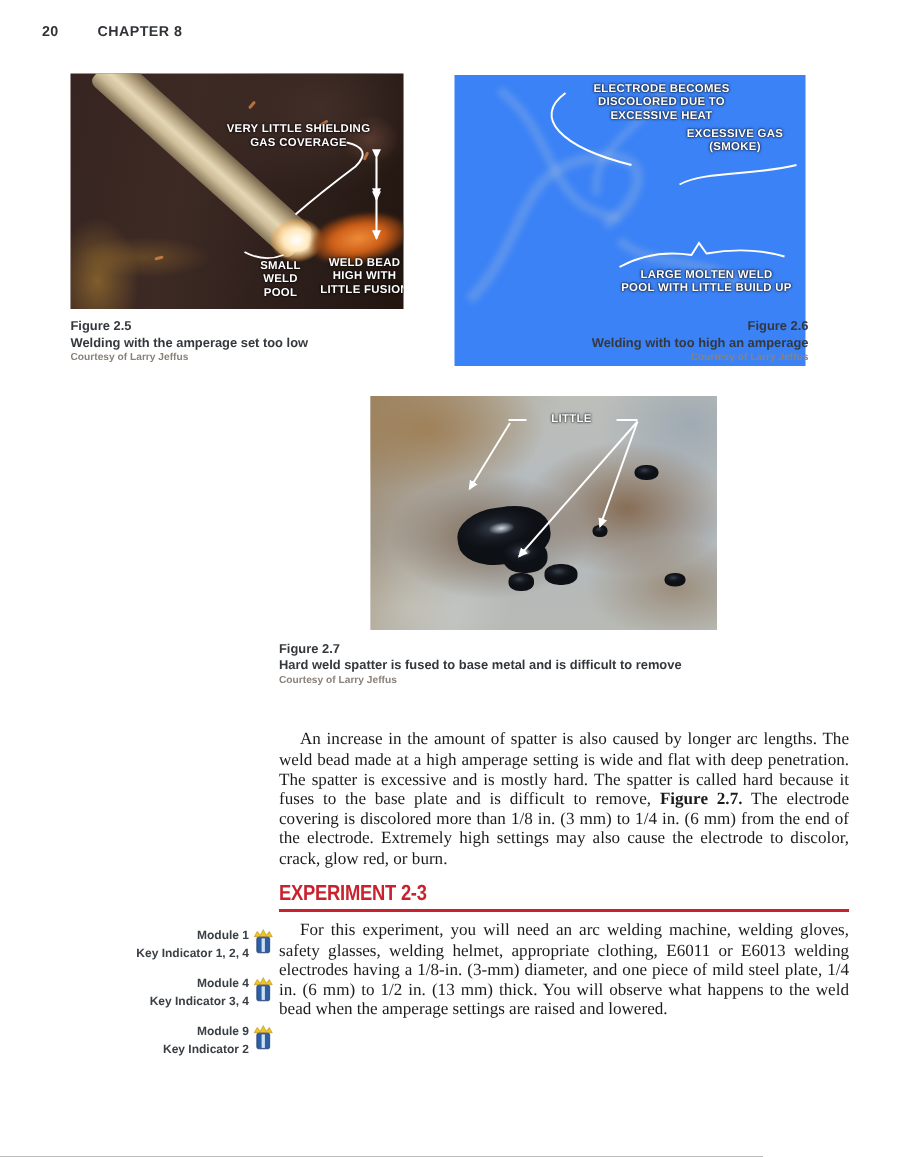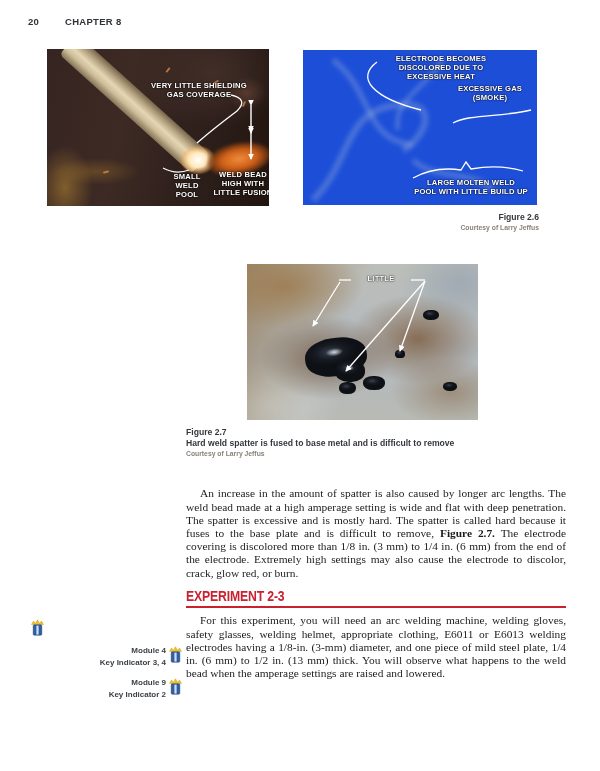--- a/index.html
+++ b/index.html
@@ -42,29 +42,29 @@
   }
   .bead25{
     position:absolute; left:152px; top:90px; width:80px; height:40px; transform:rotate(-10deg);
     background:radial-gradient(closest-side, #ef8c3a 0%, #cd5f18 45%, rgba(140,64,18,.75) 70%, transparent 85%);
     border-radius:50%; filter:blur(1px);
   }
   .spark{position:absolute; width:2px; height:6px; background:#e08a4a; opacity:.75; border-radius:1px;}
 
   
   #photo26{
-    left:303px; top:50px; width:234px; height:155px;
+    left:303px; top:50px; width:234px; height:194px;
     background:
       radial-gradient(50px 36px at 44% 64%, #ffffff 0%, #eaf4ff 35%, rgba(175,205,240,.55) 60%, transparent 76%),
       radial-gradient(100px 48px at 68% 62%, rgba(248,198,108,.9) 0%, rgba(205,145,52,.5) 55%, transparent 80%),
       radial-gradient(70px 90px at 28% 36%, rgba(100,130,170,.32), transparent 72%),
       radial-gradient(90px 60px at 58% 18%, rgba(78,98,128,.28), transparent 72%),
       radial-gradient(60px 70px at 10% 80%, rgba(70,90,115,.25), transparent 75%),
       linear-gradient(118deg, #1d2127 0%, #191c22 45%, #141godt 70%, #13151a 100%);
-    background-color:#1d4ed8;
+    background-color:#3b82f6;
   }
 
   
   #photo27{
     left:247px; top:264px; width:231px; height:156px;
     background:
       radial-gradient(110px 60px at 16% 14%, rgba(158,126,84,.9), transparent 72%),
       linear-gradient(116deg, rgba(148,118,78,.8) 0%, rgba(148,118,78,.25) 26%, transparent 42%),
       radial-gradient(95px 62px at 74% 48%, rgba(120,84,50,.75), transparent 72%),
       radial-gradient(95px 60px at 34% 60%, rgba(104,72,44,.7), transparent 70%),
@@ -163,22 +163,28 @@
     </svg>
     <div class="lbl" style="left:77px; top:5px; width:122px;">ELECTRODE BECOMES
 DISCOLORED DUE TO
 EXCESSIVE HEAT</div>
     <div class="lbl" style="left:138px; top:35px; width:98px;">EXCESSIVE GAS
 (SMOKE)</div>
     <div class="lbl" style="left:96px; top:129px; width:144px;">LARGE MOLTEN WELD
 POOL WITH LITTLE BUILD UP</div>
   </div>
 
+  <div class="caption" style="left:47px; top:212px; width:235px;">
+    <div class="cap-title">Figure 2.5</div>
+    <div class="cap-text">Welding with the amperage set too low</div>
+    <div class="cap-credit">Courtesy of Larry Jeffus</div>
+  </div>
   <div class="caption" style="left:299px; top:212px; width:240px;text-align:right;">
     <div class="cap-title">Figure 2.6</div>
+    <div class="cap-text">Welding with too high an amperage</div>
     <div class="cap-credit">Courtesy of Larry Jeffus</div>
   </div>
 
   <div id="photo27" class="photo">
     <div class="blob" style="left:58px; top:74px; width:62px; height:38px; transform:rotate(-8deg);">
         <div class="shine"></div>
       </div>
     <div class="blob" style="left:88px; top:96px; width:30px; height:22px;">
         <div class="shine"></div>
       </div>
@@ -213,20 +219,24 @@
   <p id="para1" class="serif-para"><span>An increase in the amount of spatter is also caused by longer arc lengths. The weld bead made at a high amperage setting is wide and flat with deep penetration. The spatter is excessive and is mostly hard. The spatter is called hard because it fuses to the base plate and is difficult to remove, </span><b>Figure 2.7.</b><span> The electrode covering is discolored more than 1/8 in. (3 mm) to 1/4 in. (6 mm) from the end of the electrode. Extremely high settings may also cause the electrode to discolor, crack, glow red, or burn.</span></p>
 
   <div id="experiment">
     <div class="exp-title">EXPERIMENT 2-3</div>
     <div class="exp-rule"></div>
     <p class="serif-para" style="margin:6px 0 0 0;">For this experiment, you will need an arc welding machine, welding gloves, safety glasses, welding helmet, appropriate clothing, E6011 or E6013 welding electrodes having a 1/8-in. (3-mm) diameter, and one piece of mild steel plate, 1/4 in. (6 mm) to 1/2 in. (13 mm) thick. You will observe what happens to the weld bead when the amperage settings are raised and lowered.</p>
   </div>
 
   <div id="margin-notes">
     <div class="mn-group">
+      <div class="mn-text">
+        <div>Module 1</div>
+        <div>Key Indicator 1, 2, 4</div>
+      </div>
       <svg class="mn-icon" viewBox="0 0 15 17">
         <path d="M1.5,5.5 L3.5,2 L5.5,4.5 L7.5,0.8 L9.5,4.5 L11.5,2 L13.5,5.5 Z" fill="#f2c21d" stroke="#b88a10" stroke-width="0.4"></path>
         <rect x="3.2" y="5.8" width="8.6" height="10.4" rx="1.2" fill="#2e5fa3" stroke="#1c3c6e" stroke-width="0.5"></rect>
         <rect x="6.4" y="6.6" width="2.2" height="9" fill="#cfe0f5"></rect>
       </svg>
     </div>
     <div class="mn-group">
       <div class="mn-text">
         <div>Module 4</div>
         <div>Key Indicator 3, 4</div>

